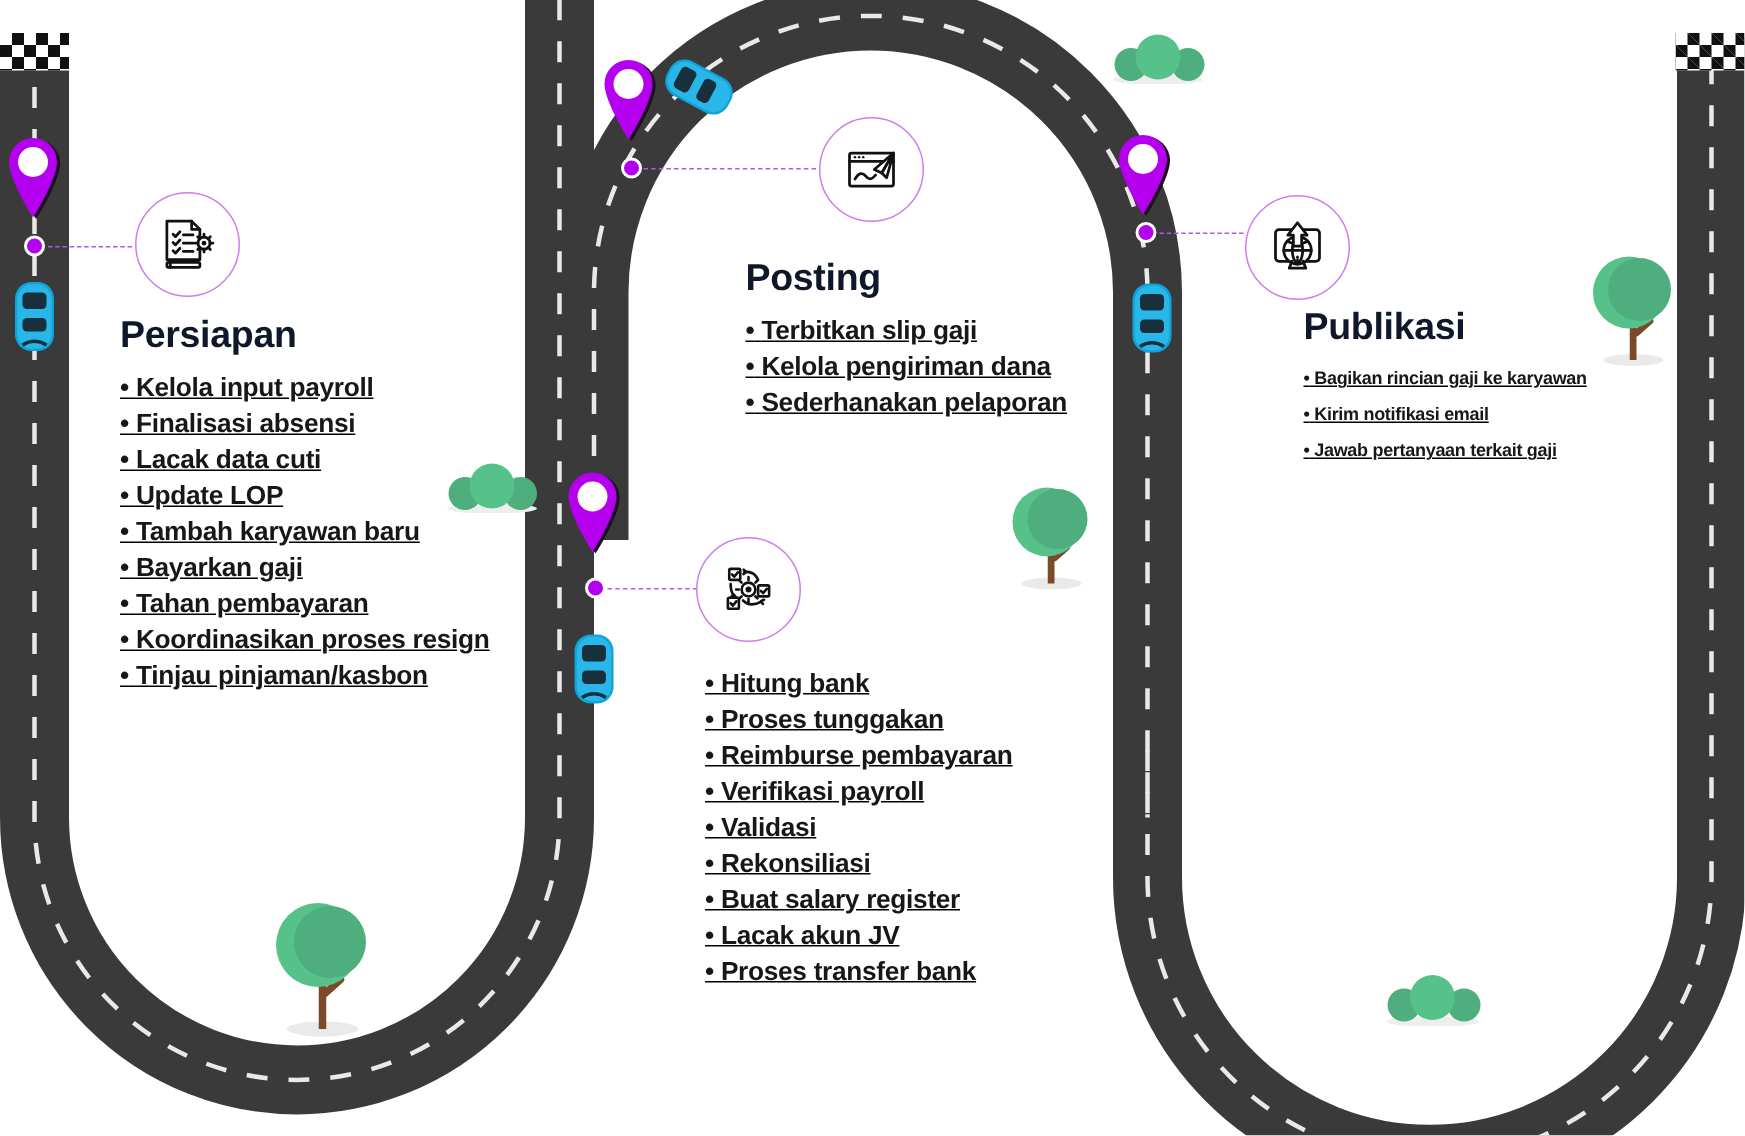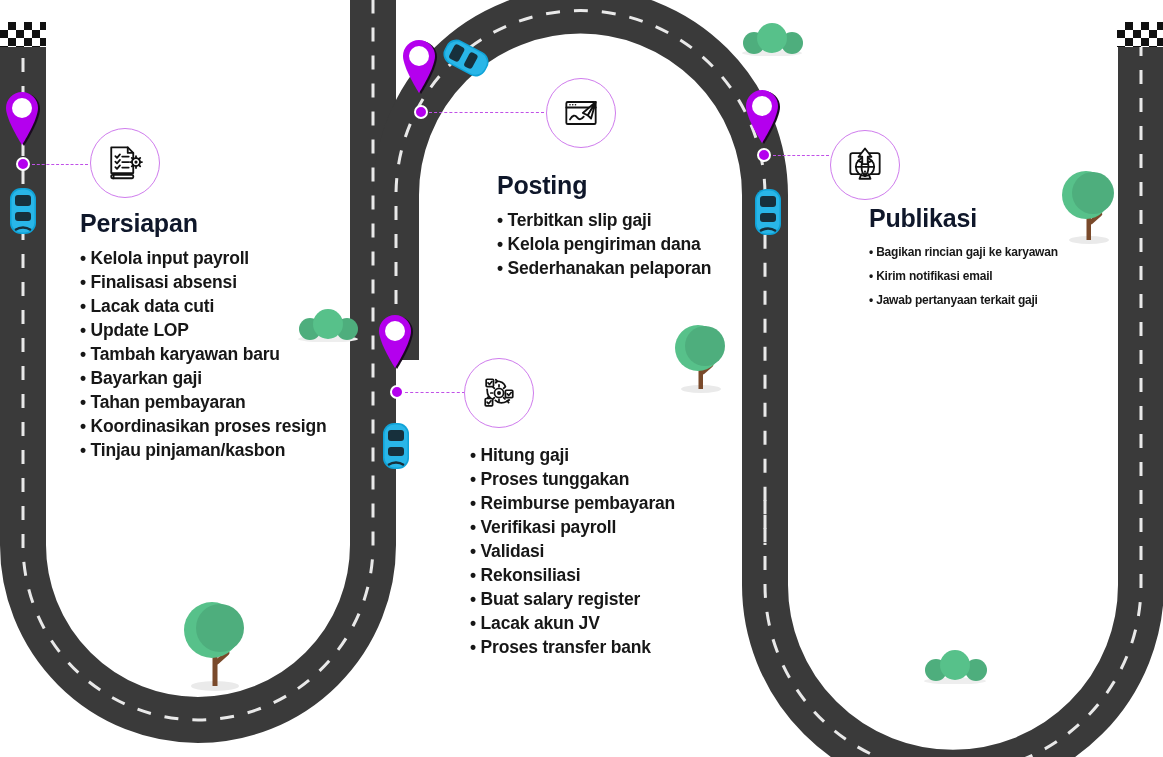--- a/index.html
+++ b/index.html
@@ -47,21 +47,21 @@
     display:flex; align-items:center; justify-content:center;
   }
   .icon-circle svg{ width:44px; height:44px; display:block; }
 
   
   .block{ position:absolute; }
   .block h2{
     color:#0f172a; font-size:25px; font-weight:bold; letter-spacing:-0.2px;
     margin-bottom:10px; line-height:1.05;
   }
-  .block ul{ list-style:none; }
+  .block ul{ list-style:none;text-decoration:underline; }
   .block li{
     color:#171717; font-size:17.5px; font-weight:bold;
     line-height:24px; letter-spacing:-0.2px; white-space:nowrap;
   }
   .block li.wrap{ white-space:normal; }
 
   #block-persiapan{ left:80px;  top:210px; width:300px; }
   #block-posting{   left:497px; top:172px; width:250px; }
   #block-proses{    left:470px; top:443px; width:250px; }
   #block-publikasi{ left:829px; top:205px; width:270px;margin-left:40px; }
@@ -294,21 +294,21 @@
     <h2>Posting</h2>
     <ul>
       <li><span>•</span> <span>Terbitkan slip gaji</span></li>
       <li><span>•</span> <span>Kelola pengiriman dana</span></li>
       <li><span>•</span> <span>Sederhanakan pelaporan</span></li>
     </ul>
   </div>
 
   <div class="block" id="block-proses">
     <ul>
-      <li><span>•</span> <span>Hitung gaji</span></li>
+      <li><span>•</span> <span>Hitung bank</span></li>
       <li><span>•</span> <span>Proses tunggakan</span></li>
       <li><span>•</span> <span>Reimburse pembayaran</span></li>
       <li><span>•</span> <span>Verifikasi payroll</span></li>
       <li><span>•</span> <span>Validasi</span></li>
       <li><span>•</span> <span>Rekonsiliasi</span></li>
       <li><span>•</span> <span>Buat salary register</span></li>
       <li><span>•</span> <span>Lacak akun JV</span></li>
       <li><span>•</span> <span>Proses transfer bank</span></li>
     </ul>
   </div>

